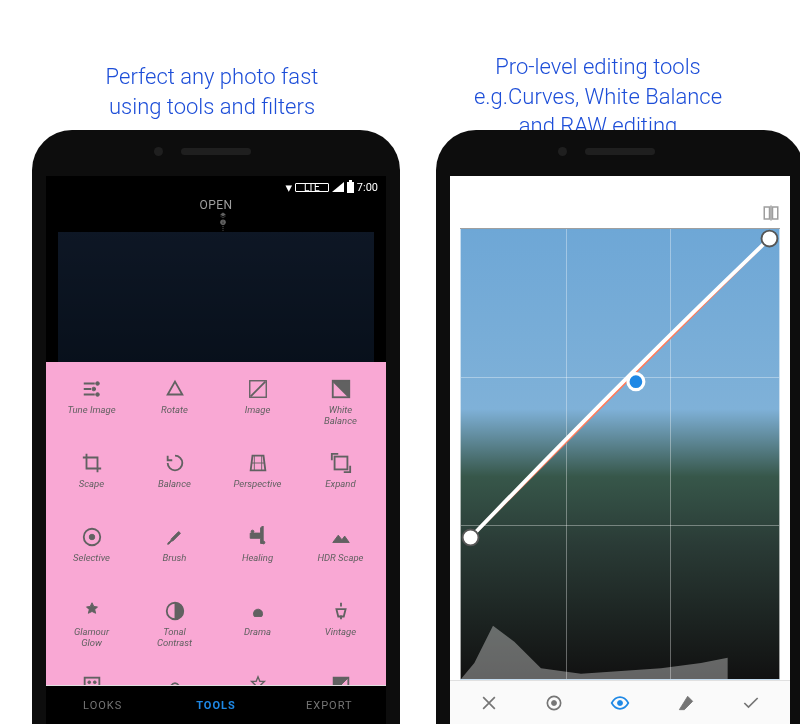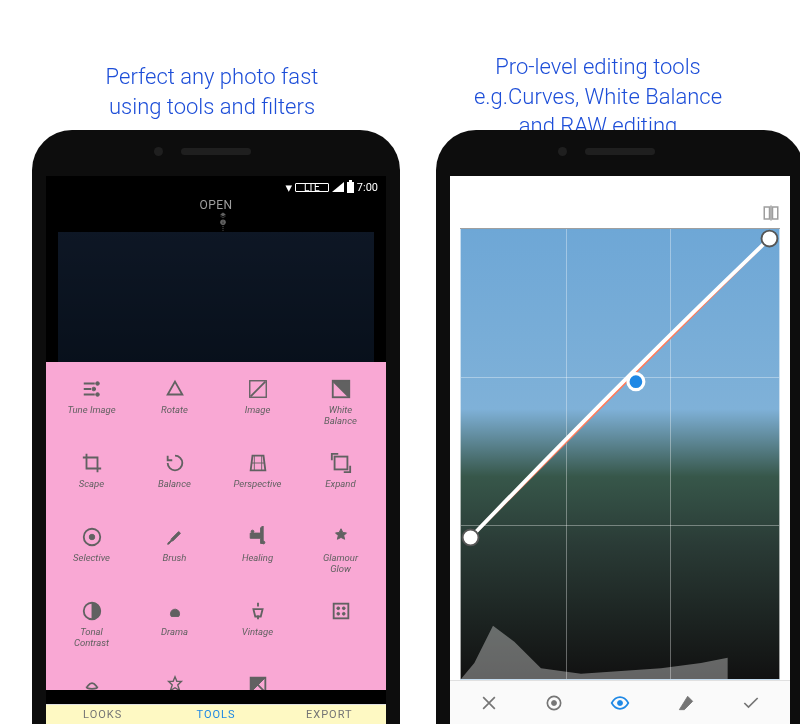--- a/index.html
+++ b/index.html
@@ -32,23 +32,23 @@
   .s1-photo { position:absolute; top:56px; left:12px; right:12px; height:140px; background:linear-gradient(#1c2e4a,#102036); }
   .s1-topbar { position:absolute; top:22px; left:0; right:0; height:34px; display:flex; align-items:center; padding:0 10px; color:#9e9e9e; font-size:12px; letter-spacing:0.5px;flex-direction:column;}
   .s1-topbar .spacer{flex:1;}
   .s1-topbar svg, .s1-topbar .dots { width:18px; height:18px; fill:#616161; margin-left:14px;}
   .s1-scrim { position:absolute; top:0; left:0; right:0; height:190px; background:rgba(0,0,0,0.5);}
   .tool-sheet { position:absolute; top:186px; left:0; right:0; bottom:34px; background:#f9a8d4; display:flex; flex-direction:column;font-style:italic; }
   .tool-grid { flex:1; display:grid; grid-template-columns:repeat(4,1fr); grid-auto-rows:74px; padding:8px 4px 0; overflow:hidden;}
   .tool { display:flex; flex-direction:column; align-items:center; justify-content:flex-start; gap:5px; padding-top:8px;}
   .tool svg { width:22px; height:22px; fill:#616161; stroke:#616161;}
   .tool-label { font-size:9.5px; color:#616161; text-align:center; line-height:1.15; }
-  .bottom-tabs { position:absolute; bottom:0; left:0; right:0; height:20px; background:#fef9c3; border-top:1px solid #e0e0e0; display:flex;}
+  .bottom-tabs { position:absolute; bottom:0; left:0; right:0; height:39px; background:#000000; border-top:1px solid #e0e0e0; display:flex;}
   .tab { flex:1; display:flex; align-items:center; justify-content:center; font-size:11px; letter-spacing:1px; color:#757575;}
-  .tab.active{ color:#1e88e5; }
+  .tab.active{ color:#1e88e5;font-weight:bold; }
 
   
   .s2-bg { position:absolute; inset:0; background:#fff;}
   .s2-top { position:absolute; top:22px; left:0; right:0; height:30px; display:flex; align-items:center; justify-content:flex-end; padding:0 10px;}
   .s2-top svg{ width:18px; height:18px; fill:#9e9e9e;}
   .s2-photo { position:absolute; top:52px; left:10px; right:10px; bottom:44px;
               background:
                 linear-gradient(rgba(255,255,255,.35),rgba(255,255,255,.35)) 0 33%/100% 1px no-repeat,
                 linear-gradient(rgba(255,255,255,.35),rgba(255,255,255,.35)) 0 66%/100% 1px no-repeat,
                 linear-gradient(rgba(255,255,255,.35),rgba(255,255,255,.35)) 33% 0/1px 100% no-repeat,
@@ -178,20 +178,26 @@
             <div class="tool">
               <svg viewBox="0 0 24 24">
                 <path d="M7 3l4 4-8 8 4 4 8-8 4 4 2-2-14-14z" transform="rotate(45 12 12)"></path>
                 <circle cx="6" cy="6" r="1.5"></circle>
                 <circle cx="18" cy="18" r="1.5"></circle>
               </svg>
               <div class="tool-label">Healing</div>
             </div>
             <div class="tool">
               <svg viewBox="0 0 24 24">
+                <path d="M3 18l6-8 4 5 3-4 5 7z"></path>
+              </svg>
+              <div class="tool-label">HDR Scape</div>
+            </div>
+            <div class="tool">
+              <svg viewBox="0 0 24 24">
                 <path d="M12 3l2 4 4 .5-3 3 1 4-4-2-4 2 1-4-3-3 4-.5z"></path>
               </svg>
               <div class="tool-label">Glamour<br>Glow</div>
             </div>
             <div class="tool">
               <svg viewBox="0 0 24 24">
                 <circle cx="12" cy="12" r="9" fill="none" stroke-width="2"></circle>
                 <path d="M12 3a9 9 0 0 1 0 18z"></path>
               </svg>
               <div class="tool-label">Tonal<br>Contrast</div>

